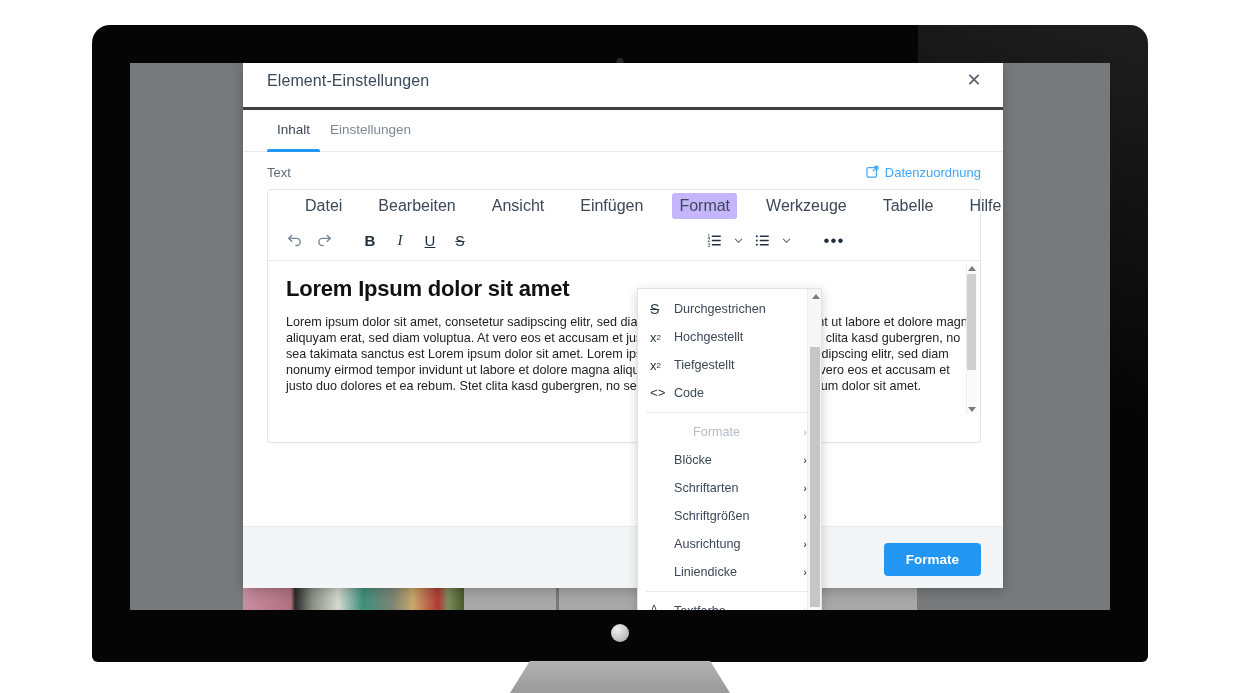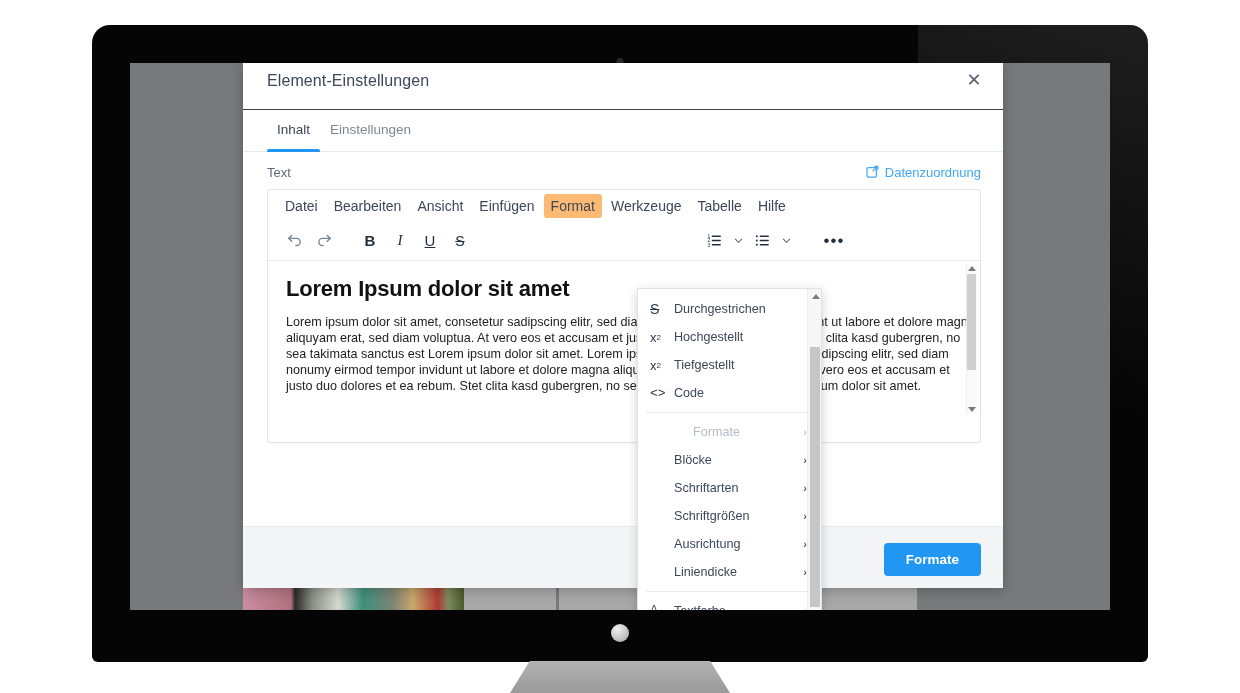--- a/index.html
+++ b/index.html
@@ -77,21 +77,21 @@
   #modal {
     position: absolute; left: 113px; top: 0;
     width: 760px; height: 525px;
     background: #ffffff;
     border-radius: 0 0 4px 4px;
     box-shadow: 0 2px 14px rgba(0,0,0,.25);
     overflow: visible;
   }
   #modal-header {
     height: 47px; position: relative;
-    border-bottom: 1px solid #404040;
+    border-bottom: 3px solid #404040;
     background:#fff;
   }
   #modal-title {
     position:absolute; left:24px; top:9px;
     font-size: 16px; color:#3c4858; letter-spacing:.1px;
   }
   #modal-close {
     position:absolute; right:20px; top:8px;
     font-size: 18px; color:#5a6573; cursor:pointer;
     line-height:18px; width:18px; text-align:center;
@@ -126,24 +126,25 @@
     margin: 0 22px 0 24px;
     border:1px solid #e2e6ea; border-radius:4px;
     background:#fff; height:254px; position:relative;
     box-shadow: 0 1px 2px rgba(0,0,0,.03);
   }
   #menubar {
     display:flex; align-items:center; height:31px; padding-left:10px; gap:2px;
     border-bottom:0;
   }
   .menu-item {
-    font-size:14px; color:#3c4858; padding:4px 7px; border-radius:3px;
+    font-size:16px; color:#3c4858; padding:4px 7px; border-radius:3px;
     cursor:pointer;
-  }
-  .menu-item.open { background:#fdba74;text-align:center; }
+    margin-left:20px;
+  }
+  .menu-item.open { background:#c4b5fd;text-align:center; }
 
   #toolbar {
     display:flex; align-items:center; height:40px; padding-left:12px;
     gap:2px; border-bottom:1px solid #e6e9ee;
   }
   .tb-btn {
     width:28px;height:28px; display:flex;align-items:center;justify-content:center;
     color:#222f3e; cursor:pointer; border-radius:3px; font-size:15px;
   }
   .tb-sep { width:14px; }

